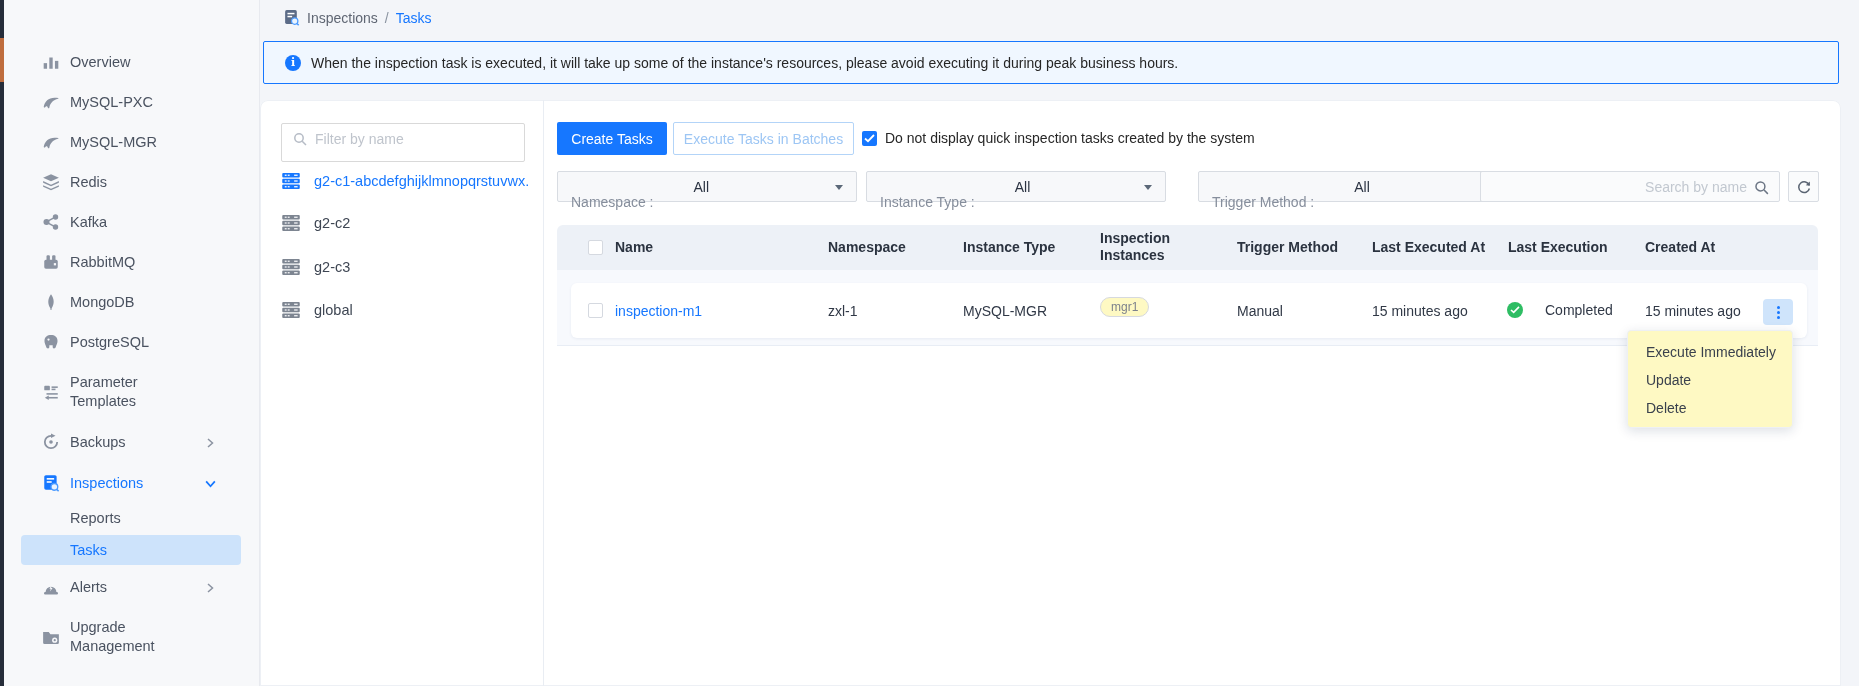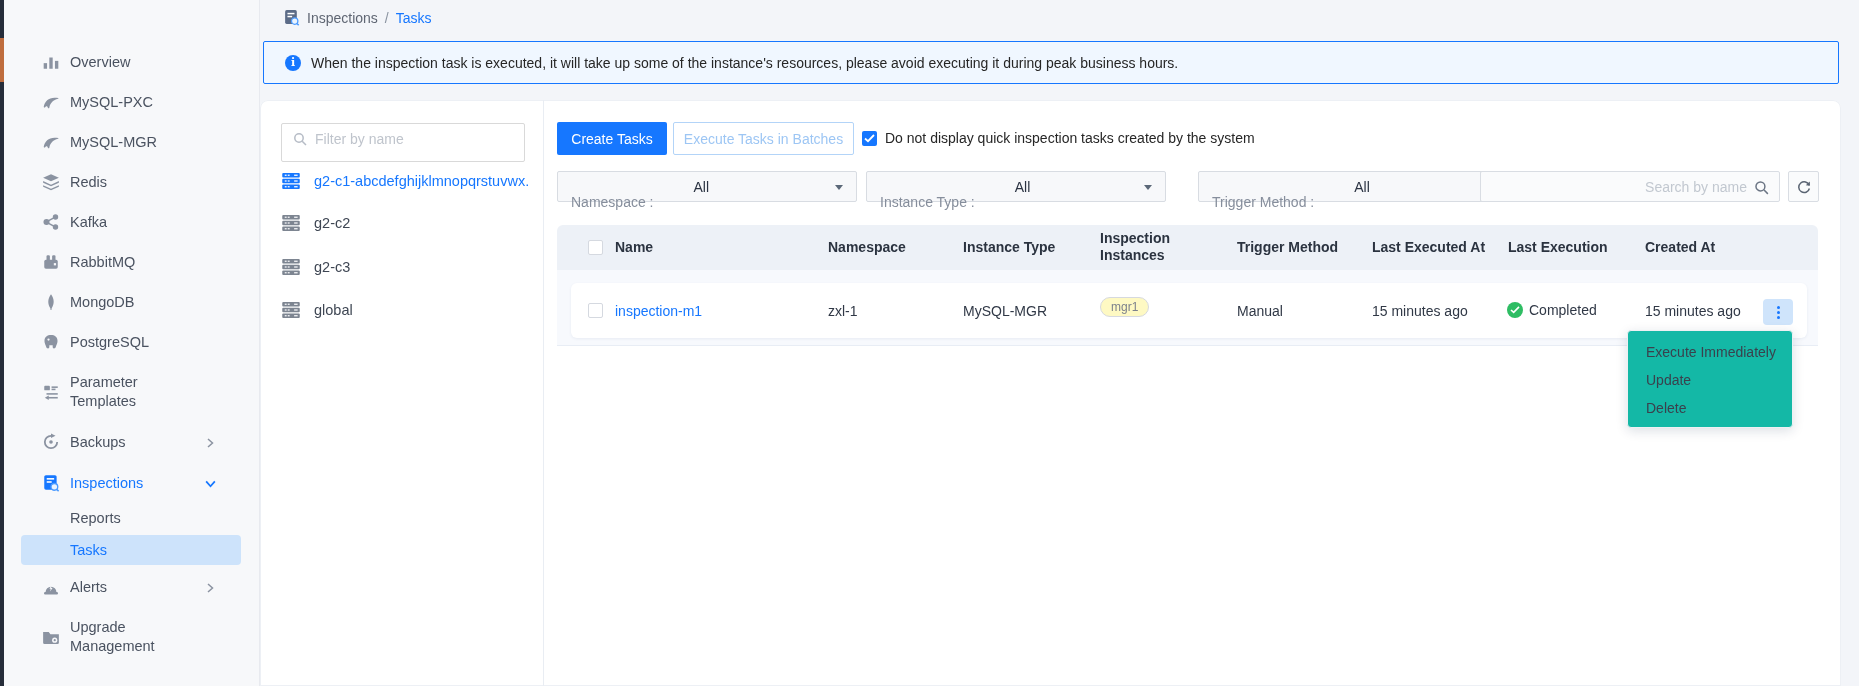--- a/index.html
+++ b/index.html
@@ -65,27 +65,27 @@
   
   .thead { position:absolute; left:557px; top:225px; width:1261px; height:45px; background:#edf1f7; border-radius:6px 6px 0 0; z-index:5; }
   .tbody-strip { position:absolute; left:557px; top:270px; width:1261px; height:76px; background:#f7f9fd; border-bottom:1px solid #e8edf5; z-index:5; }
   .row-card { position:absolute; left:571px; top:283px; width:1236px; height:55px; background:#fff; border-radius:6px; box-shadow:0 1px 3px rgba(30,60,110,0.07); z-index:6; }
   .hcell { position:absolute; font-weight:bold; color:#2b3340; z-index:7; top:239px; }
   .hcell.wrap { top:230px; width:95px; line-height:17px; }
   .rcell { position:absolute; top:303px; color:#303846; z-index:7; }
   .cb { position:absolute; left:588px; width:15px; height:15px; border:1px solid #d5d9e0; border-radius:2px; background:#fff; cursor:pointer; z-index:8; }
   .link { color:#1677ff; cursor:pointer; }
   .pill { display:inline-block; padding:2px 10px; border:1px solid #d6d9df; border-radius:11px; font-size:12px; color:#7d828c; background:#fef9c3; position:relative; top:-3px; }
-  .status { display:flex; align-items:center; gap:6px; }
+  .status { display:flex; align-items:center; gap:22px; }
   .status-dot { width:16px; height:16px; border-radius:50%; background:#2ebd63; display:flex; align-items:center; justify-content:center; }
   .more-btn { position:absolute; left:1763px; top:299px; width:30px; height:26px; background:#cfe4fb; border-radius:4px; cursor:pointer; z-index:8; display:flex; flex-direction:column; align-items:center; justify-content:center; gap:2px; }
   .more-btn i { width:3px; height:3px; border-radius:50%; background:#1677ff; }
 
   
-  .ctx-menu { position:absolute; left:1627px; top:330px; width:166px; height:98px; background:#14b8a6; border:1px solid #eef0f3; border-radius:4px; box-shadow:0 3px 12px rgba(15,35,70,.14); z-index:20; padding-top:7px; }
+  .ctx-menu { position:absolute; left:1627px; top:330px; width:166px; height:98px; background:#fef9c3; border:1px solid #eef0f3; border-radius:4px; box-shadow:0 3px 12px rgba(15,35,70,.14); z-index:20; padding-top:7px; }
   .ctx-item { height:28px; line-height:28px; padding-left:18px; color:#3a414d; cursor:pointer; }
 </style>
 </head>
 <body>
 
 <div class="edge-strip">
   <div class="marker"></div>
 </div>
 
 <aside class="sidebar">

